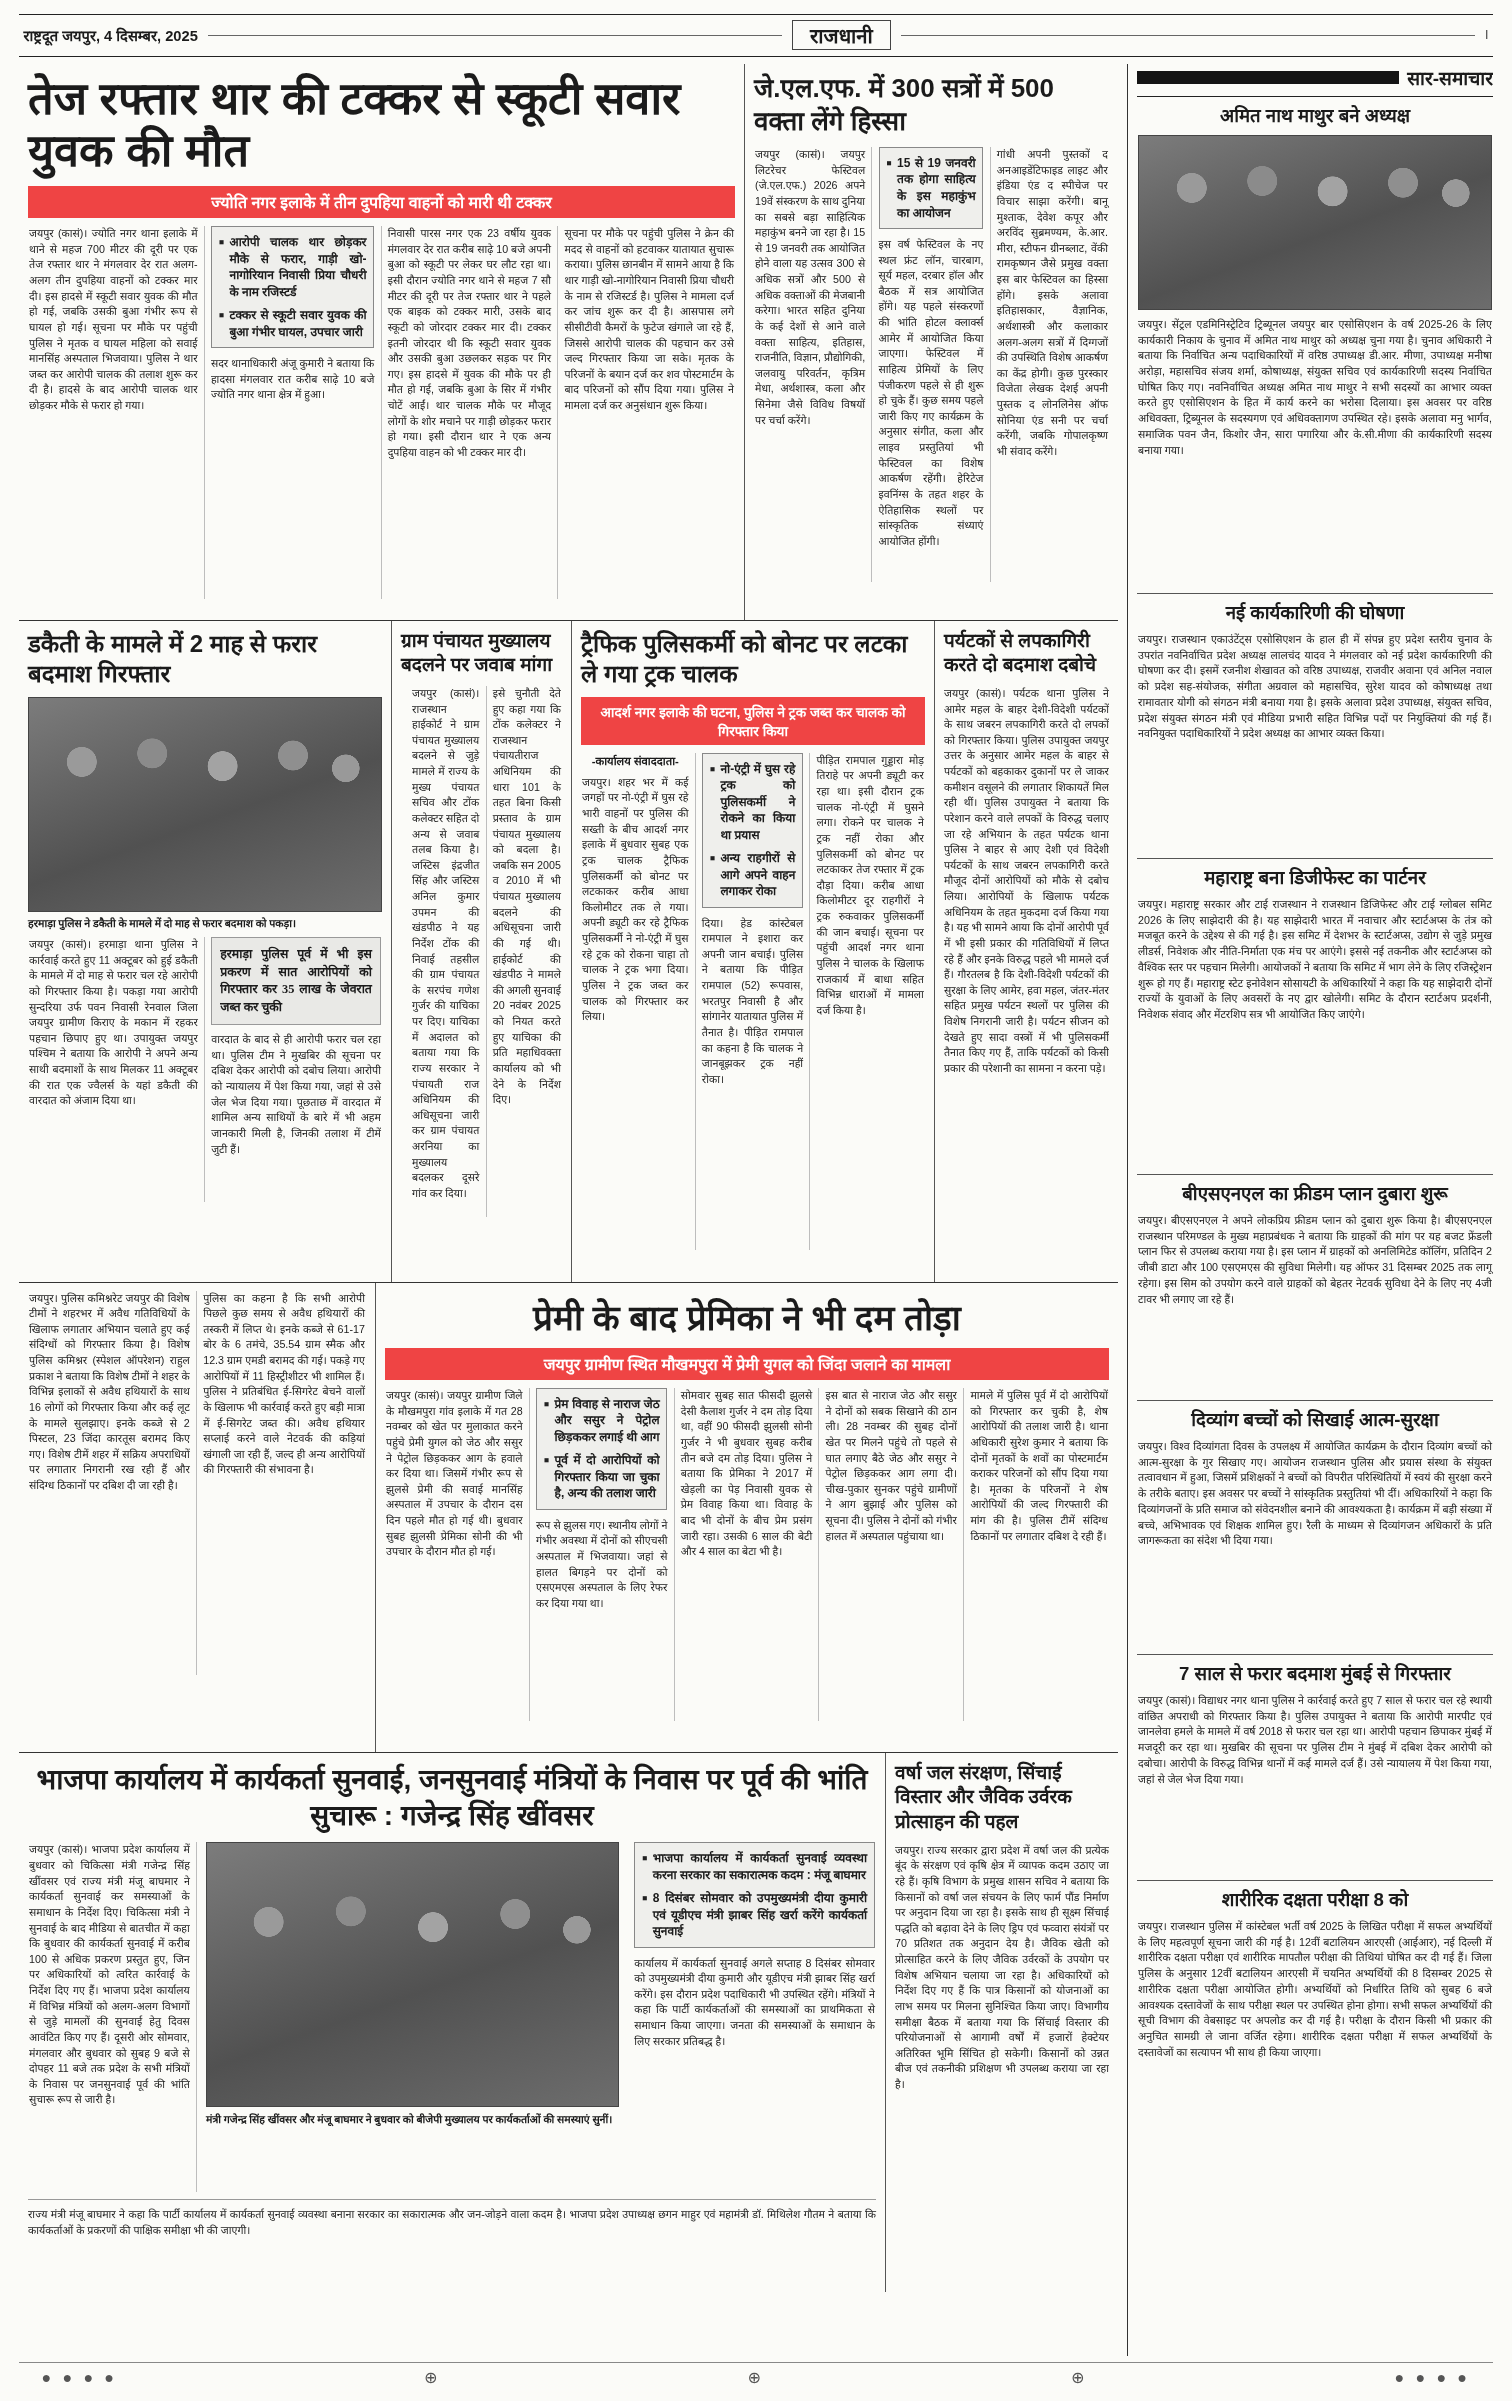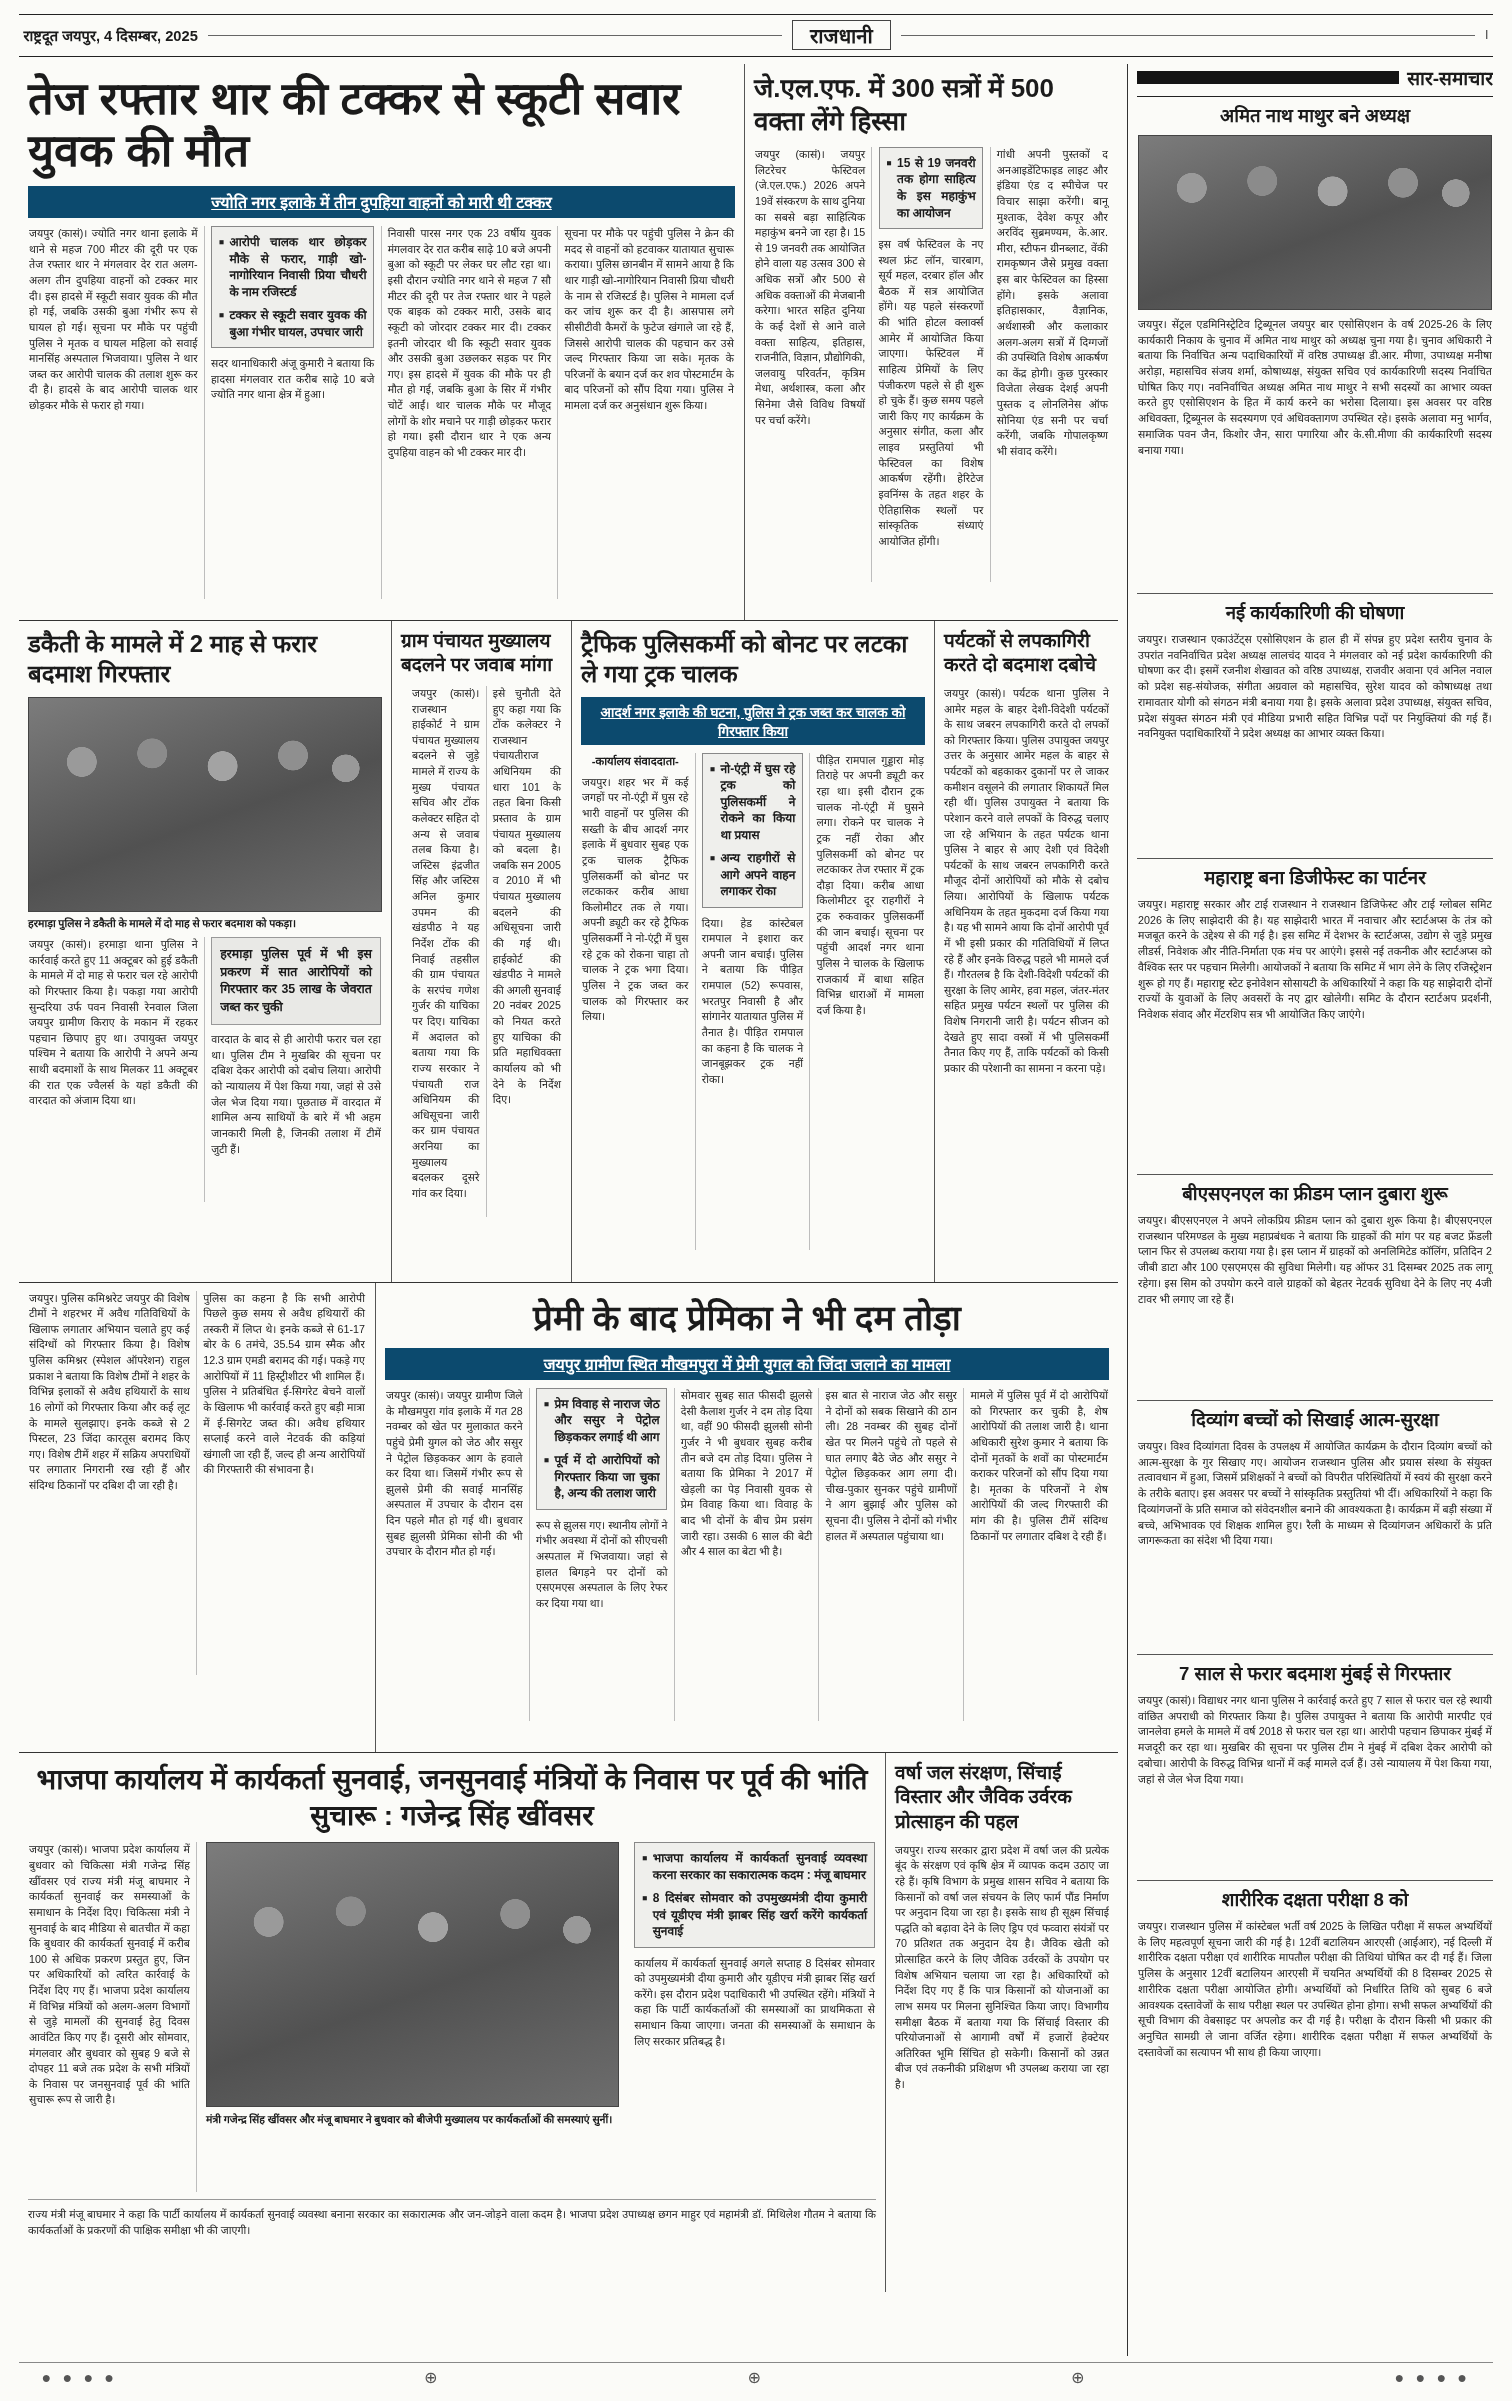--- a/index.html
+++ b/index.html
@@ -26,29 +26,29 @@
   .cell{padding:8px 9px;overflow:hidden;border-right:0.6px solid #555;}
   .cell:last-child{border-right:none;}
   
   .h-xl{font-size:45px;font-weight:800;line-height:1.16;margin:1.1px 0 9px;}
   .h-jlf{font-size:26px;font-weight:800;line-height:1.28;margin:0 0 9px;}
   .h-lg{font-size:24px;font-weight:800;line-height:1.25;margin:0 0 8px;}
   .h-md{font-size:19px;font-weight:800;line-height:1.3;margin:0 0 8px;}
   .h-premi{font-size:35px;font-weight:800;text-align:center;margin:2.3px 0 8px;}
   .h-bjp{font-size:28px;font-weight:800;text-align:center;line-height:1.3;margin:1.1px 0 8px;}
   
-  .subbar{background:#0c4a6e;color:#fff;font-size:16px;font-weight:700;text-align:center;
-          padding:5.1px 5.6px;margin-bottom:8px;text-decoration:underline;}
+  .subbar{background:#ef4444;color:#fff;font-size:16px;font-weight:700;text-align:center;
+          padding:5.1px 5.6px;margin-bottom:8px;}
   .subbar.small{font-size:13.6px;}
   .panel{border:0.6px solid #888;background:#efefec;padding:6.8px;margin-bottom:8px;}
   .b-item{display:flex;gap:5.6px;font-size:12px;font-weight:700;line-height:1.38;margin-bottom:6.8px;}
   .b-item:last-child{margin-bottom:0;}
   .sq{font-size:8.5px;line-height:1.9;color:#222;}
   .hlbox{border:0.6px solid #999;background:#e9e9e6;padding:8px;font-size:12.4px;font-weight:700;
-         line-height:1.42;margin-bottom:6.8px;}
+         line-height:1.42;margin-bottom:6.8px;font-family:Liberation Serif, serif;}
   .byline{text-align:center;font-weight:700;font-size:11.3px;margin:0 0 5.6px;}
   
   .cols{display:grid;}
   .col{padding:0 6.2px;border-right:0.6px solid #bdbdbd;font-size:10.7px;line-height:1.46;
        text-align:justify;overflow:hidden;}
   .col:first-child{padding-left:1.1px;}
   .col:last-child{border-right:none;padding-right:1.1px;}
   .thar-cols{grid-template-columns:repeat(4,1fr);height:373px;}
   .jlf-cols{grid-template-columns:repeat(3,1fr);height:435px;}
   .dac-cols{grid-template-columns:1fr 1fr;height:265px;}

